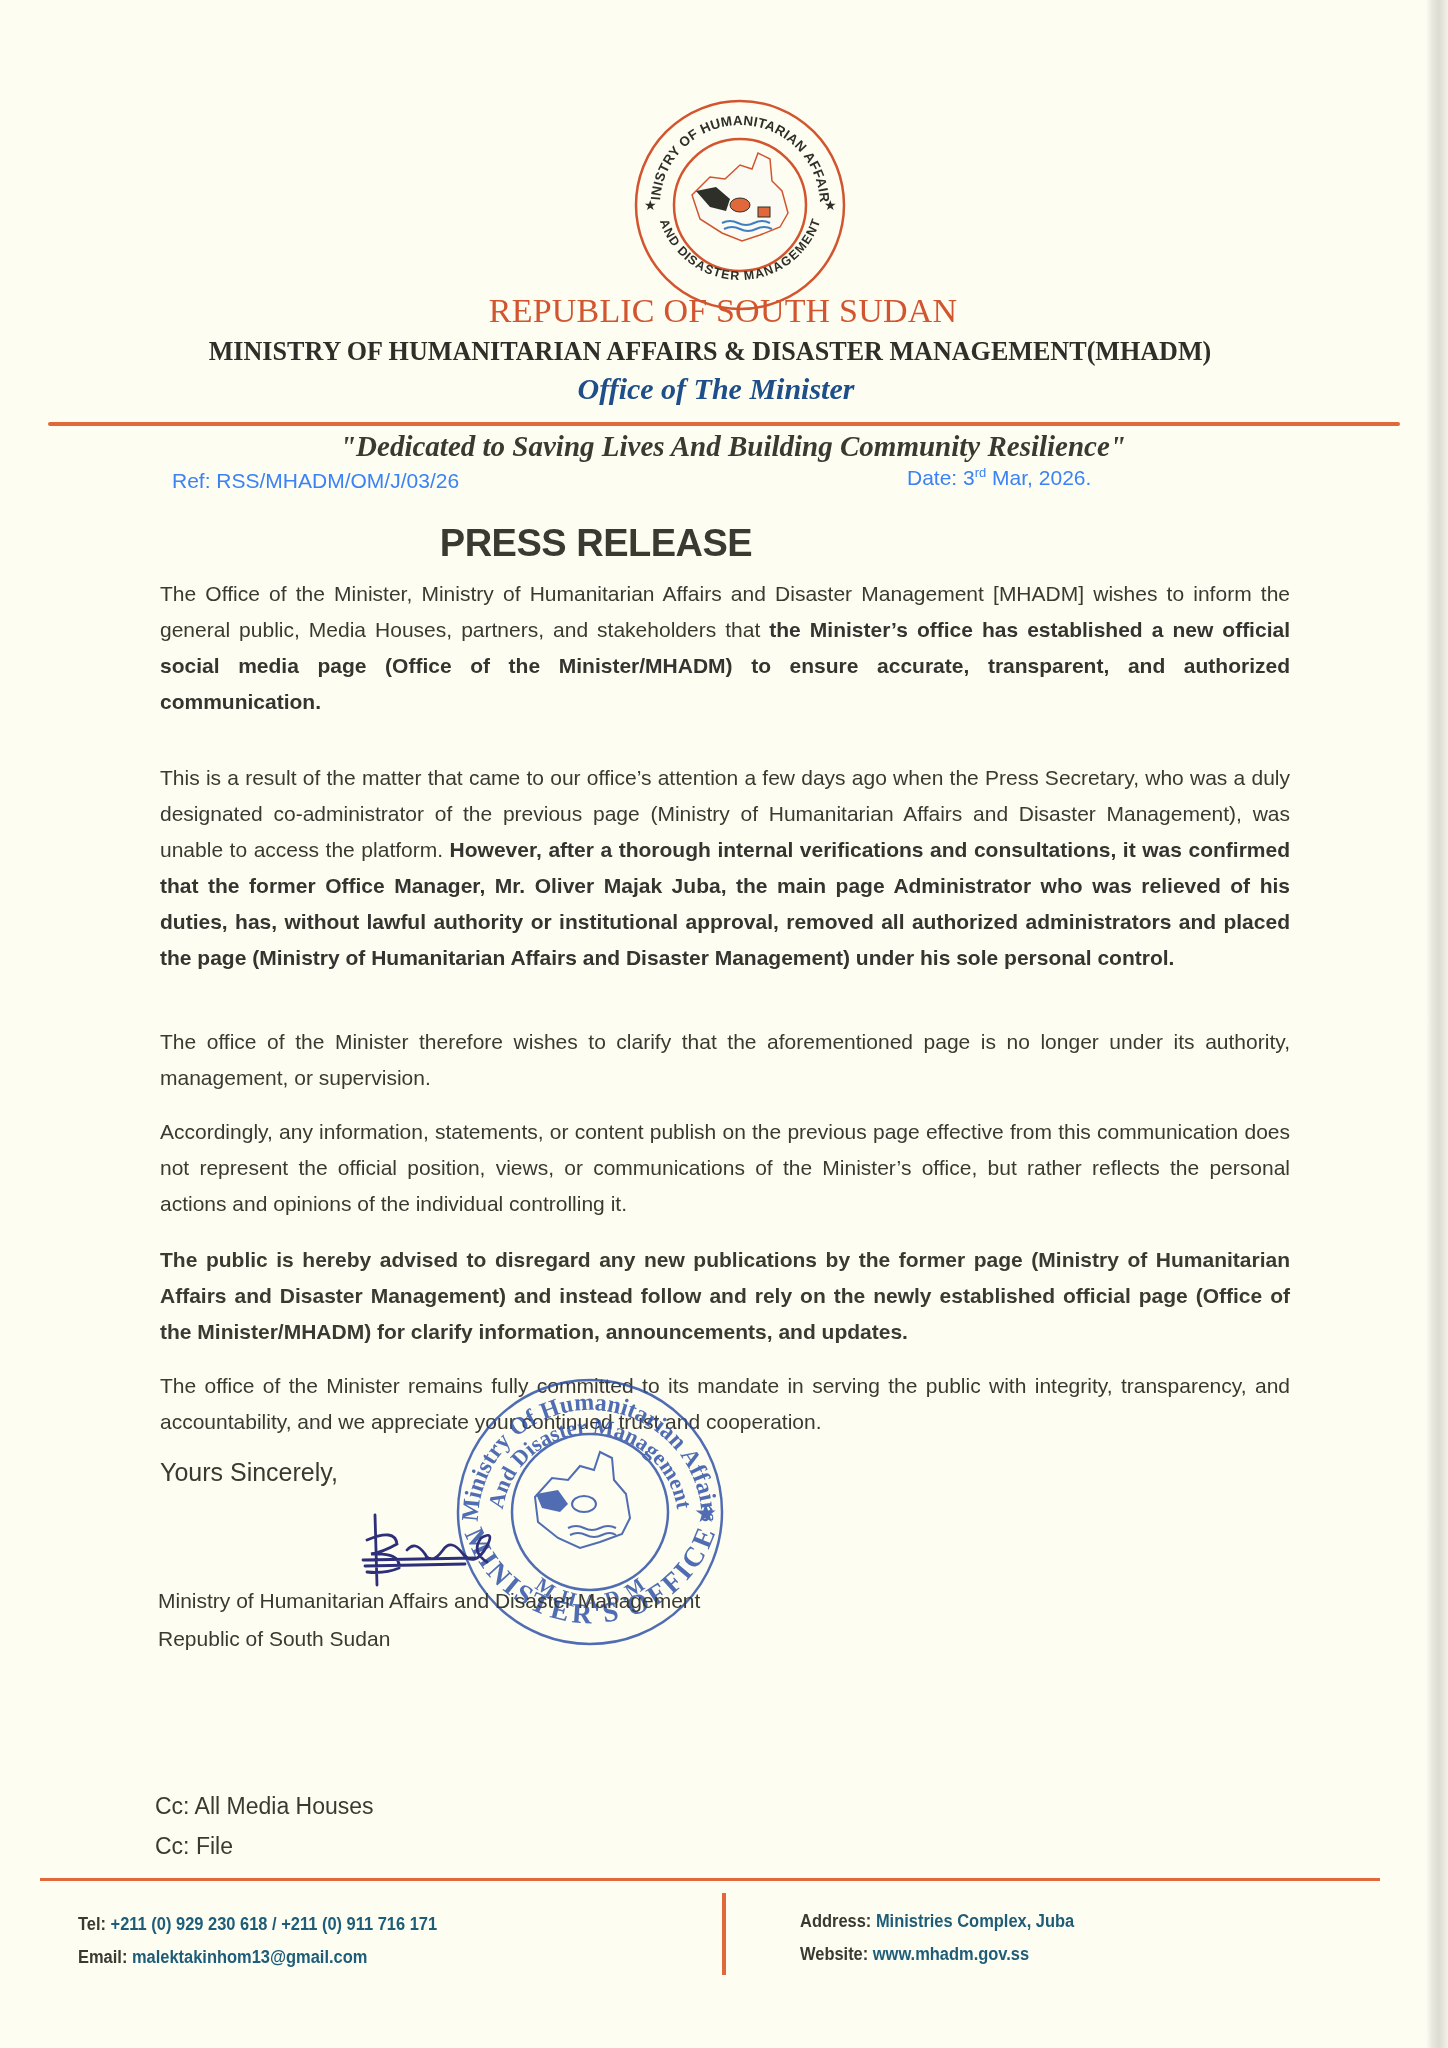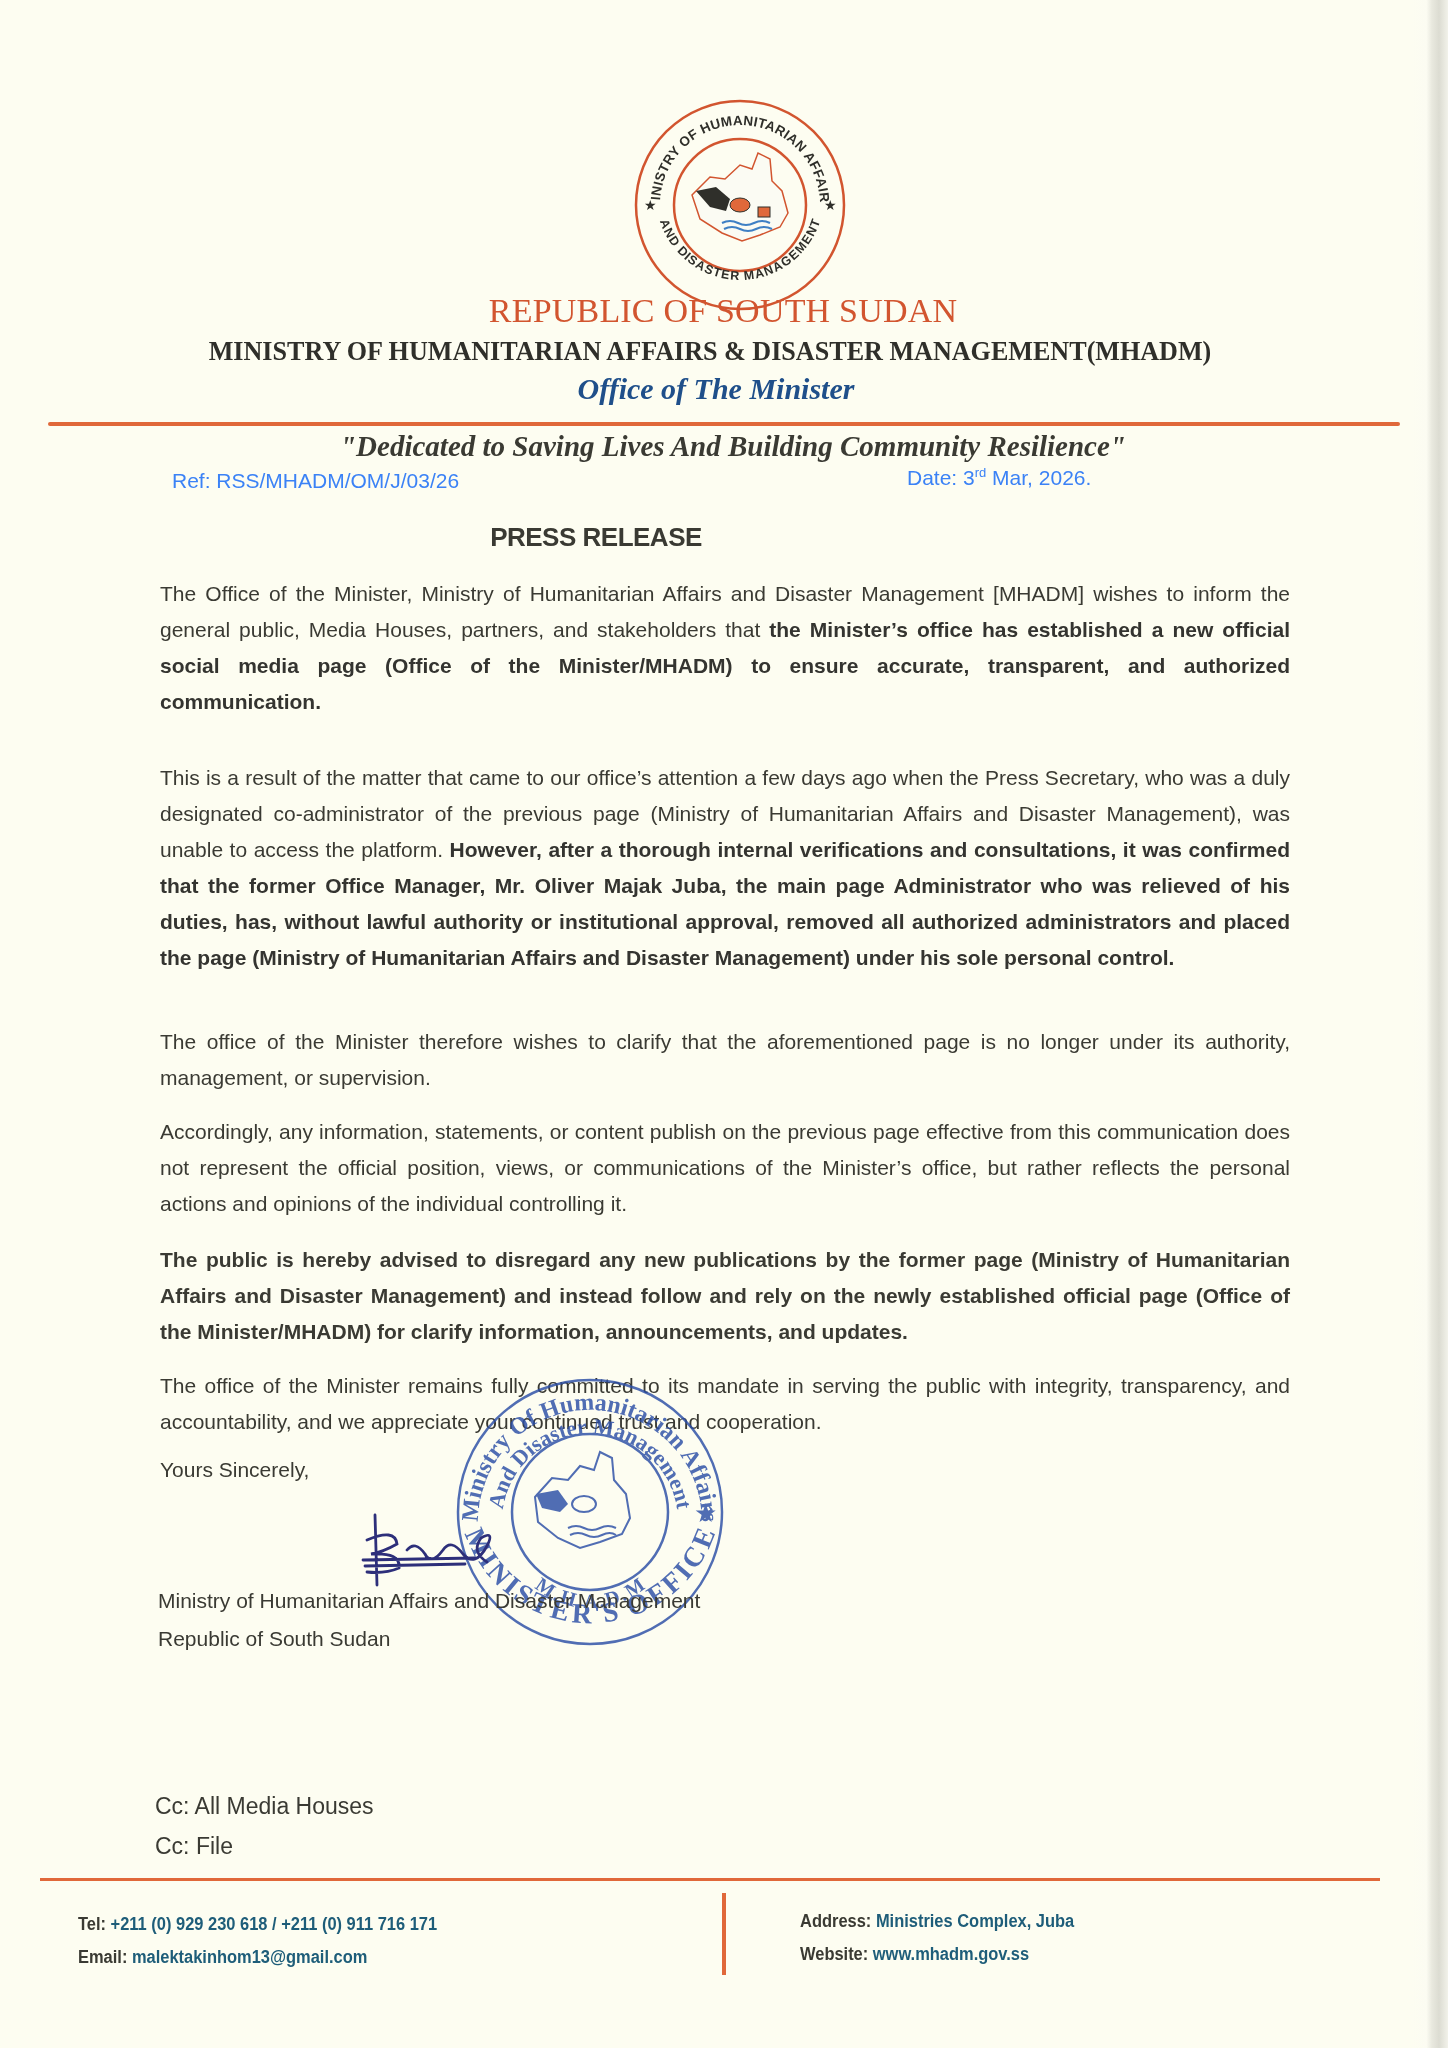--- a/index.html
+++ b/index.html
@@ -31,32 +31,32 @@
   .motto {
     position: absolute; top: 430px; left: 0; width: 1448px; text-align: center;
     font-family: "Liberation Serif", serif; font-style: italic; font-weight: bold;
     font-size: 29px; color: #3a3a33; padding-left: 18px; box-sizing: border-box;
   }
   .ref { position: absolute; left: 172px; top: 469px; font-size: 21px; color: #3b82f6; }
   .date { position: absolute; left: 907px; top: 465px; font-size: 21px; color: #3b82f6; }
   .date sup { font-size: 13px; }
   .title {
     position: absolute; top: 522px; left: 0; width: 1192px; text-align: center;
-    font-weight: bold; font-size: 26px; color: #3a3a33; letter-spacing: -0.5px;
+    font-weight: bold; font-size: 38px; color: #3a3a33; letter-spacing: -0.5px;
   }
   .body { position: absolute; left: 160px; width: 1130px; font-size: 21px; line-height: 36px; color: #3a3a33; text-align: justify; }
   .body b { color: #343430; }
   .p1 { top: 576px; }
   .p2 { top: 760px; }
   .p3 { top: 1024px; }
   .p4 { top: 1114px; }
   .p5 { top: 1242px; font-weight: bold; }
   .p6 { top: 1368px; }
   .body p { margin: 0; }
-  .closing { position: absolute; left: 160px; top: 1458px; font-size: 21px; }
+  .closing { position: absolute; left: 160px; top: 1458px; font-size: 25px; }
   .sig-block { position: absolute; left: 158px; top: 1582px; font-size: 21px; line-height: 38px; }
   .sig-block .name, .sig-block .role { font-weight: bold; }
   .cc { position: absolute; left: 155px; top: 1786px; font-size: 23px; line-height: 40px; }
   .signature { position: absolute; left: 355px; top: 1510px; width: 150px; height: 80px; }
   .stamp { position: absolute; left: 440px; top: 1362px; width: 300px; height: 300px; opacity: 0.82; }
   .rule-bottom { position: absolute; left: 40px; top: 1878px; width: 1340px; height: 3px; background: #e0683a; }
   .vbar { position: absolute; left: 722px; top: 1893px; width: 4px; height: 82px; background: #e0683a; }
   .footer { position: absolute; font-weight: bold; font-size: 17.5px; line-height: 33px; color: #3a3a33; transform: scaleX(0.94); transform-origin: left; }
   .footer .val { color: #1e5d79; }
   .f-left { left: 78px; top: 1908px; }

